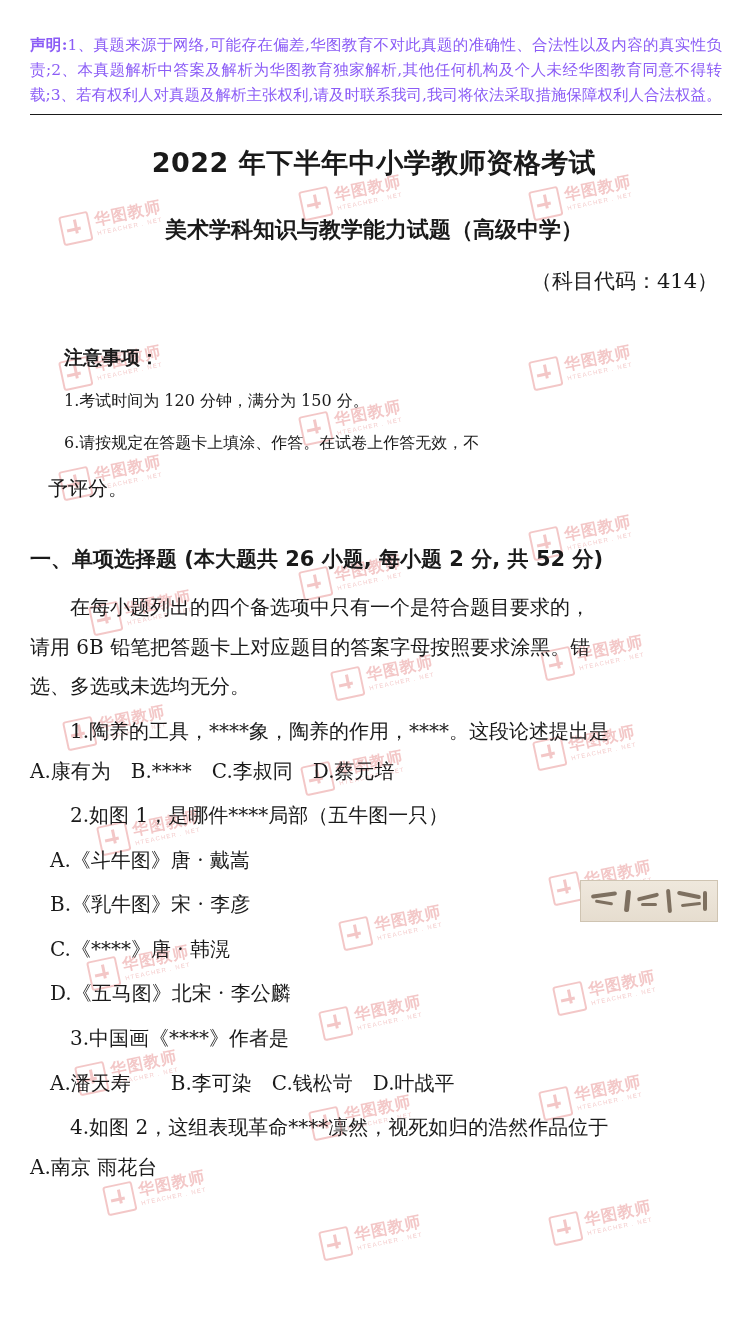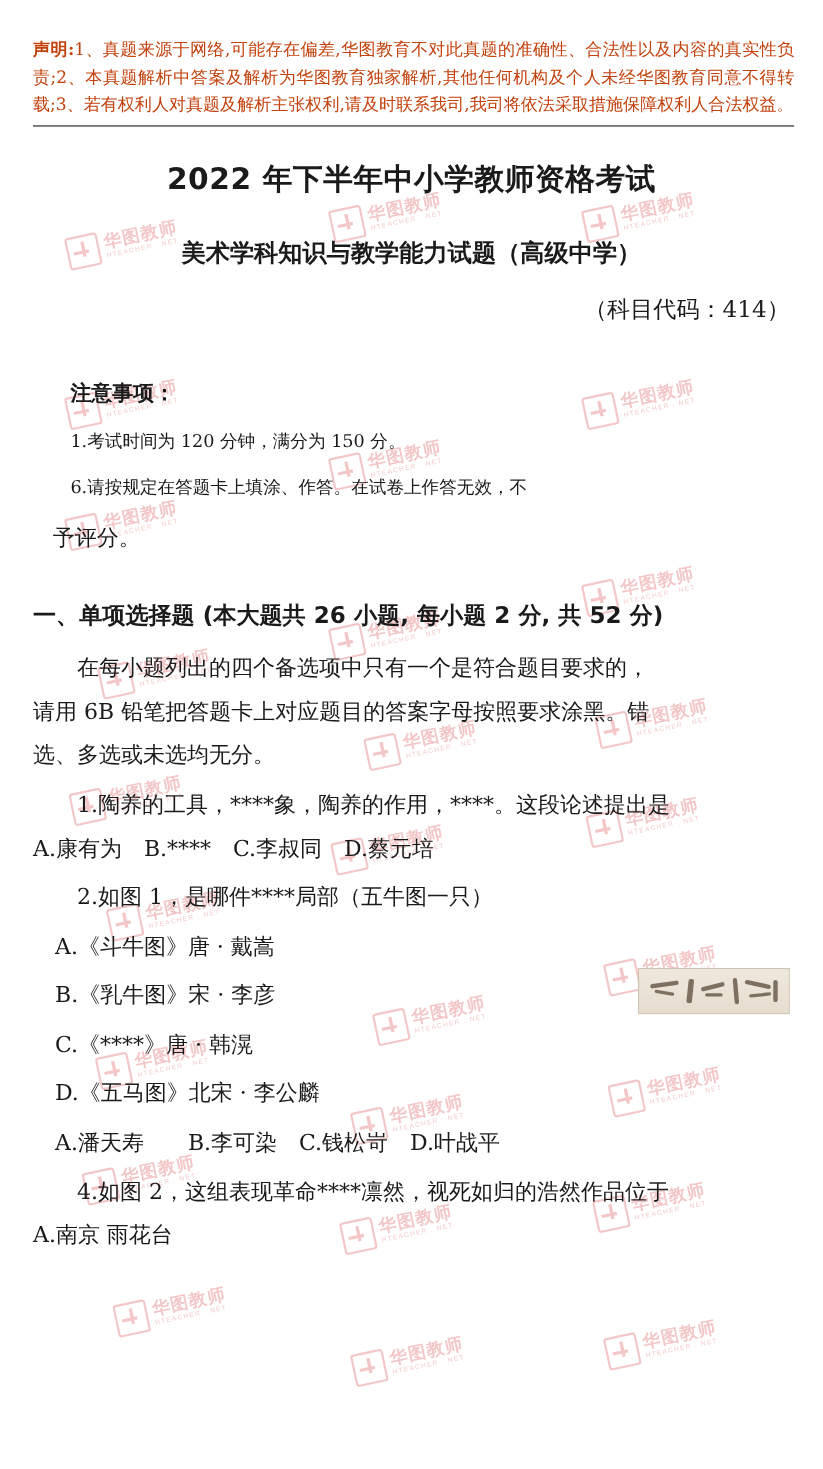--- a/index.html
+++ b/index.html
@@ -89,21 +89,21 @@
   }
 
   
   .declaration {
     position: relative;
     z-index: 10;
     margin: 32px 26px 0 30px;
     font-family: "DejaVu Serif", "Liberation Serif", serif;
     font-size: 15.5px;
     line-height: 1.62;
-    color: #c2410c;
+    color: #8b5cf6;
     text-align: justify;
   }
   .declaration b {
     font-weight: bold;
   }
   .decl-rule {
     position: relative;
     z-index: 10;
     margin: 6px 26px 0 30px;
     border-top: 1px solid #1a1a1a;
@@ -428,20 +428,21 @@
 
     <div class="q-line">1.陶养的工具，****象，陶养的作用，****。这段论述提出是</div>
     <div class="cont-line">A.康有为　B.****　C.李叔同　D.蔡元培</div>
 
     <div class="q-line">2.如图 1，是哪件****局部（五牛图一只）</div>
     <div class="opt-line">A.《斗牛图》唐 · 戴嵩</div>
     <div class="opt-line">B.《乳牛图》宋 · 李彦</div>
     <div class="opt-line">C.《****》唐 · 韩滉</div>
     <div class="opt-line">D.《五马图》北宋 ·  李公麟</div>
 
+    <div class="q-line">3.中国画《****》作者是</div>
     <div class="opt-line">A.潘天寿　　B.李可染　C.钱松岢　D.叶战平</div>
 
     <div class="q-line">4.如图 2，这组表现革命****凛然，视死如归的浩然作品位于</div>
     <div class="cont-line">A.南京 雨花台</div>
 
   </div>
 
   <div class="figure-thumb">
     <div class="stroke" style="left:10px; top:12px; width:26px; height:4px; transform:rotate(-8deg);"></div>
     <div class="stroke" style="left:14px; top:20px; width:18px; height:3px; transform:rotate(10deg);"></div>

